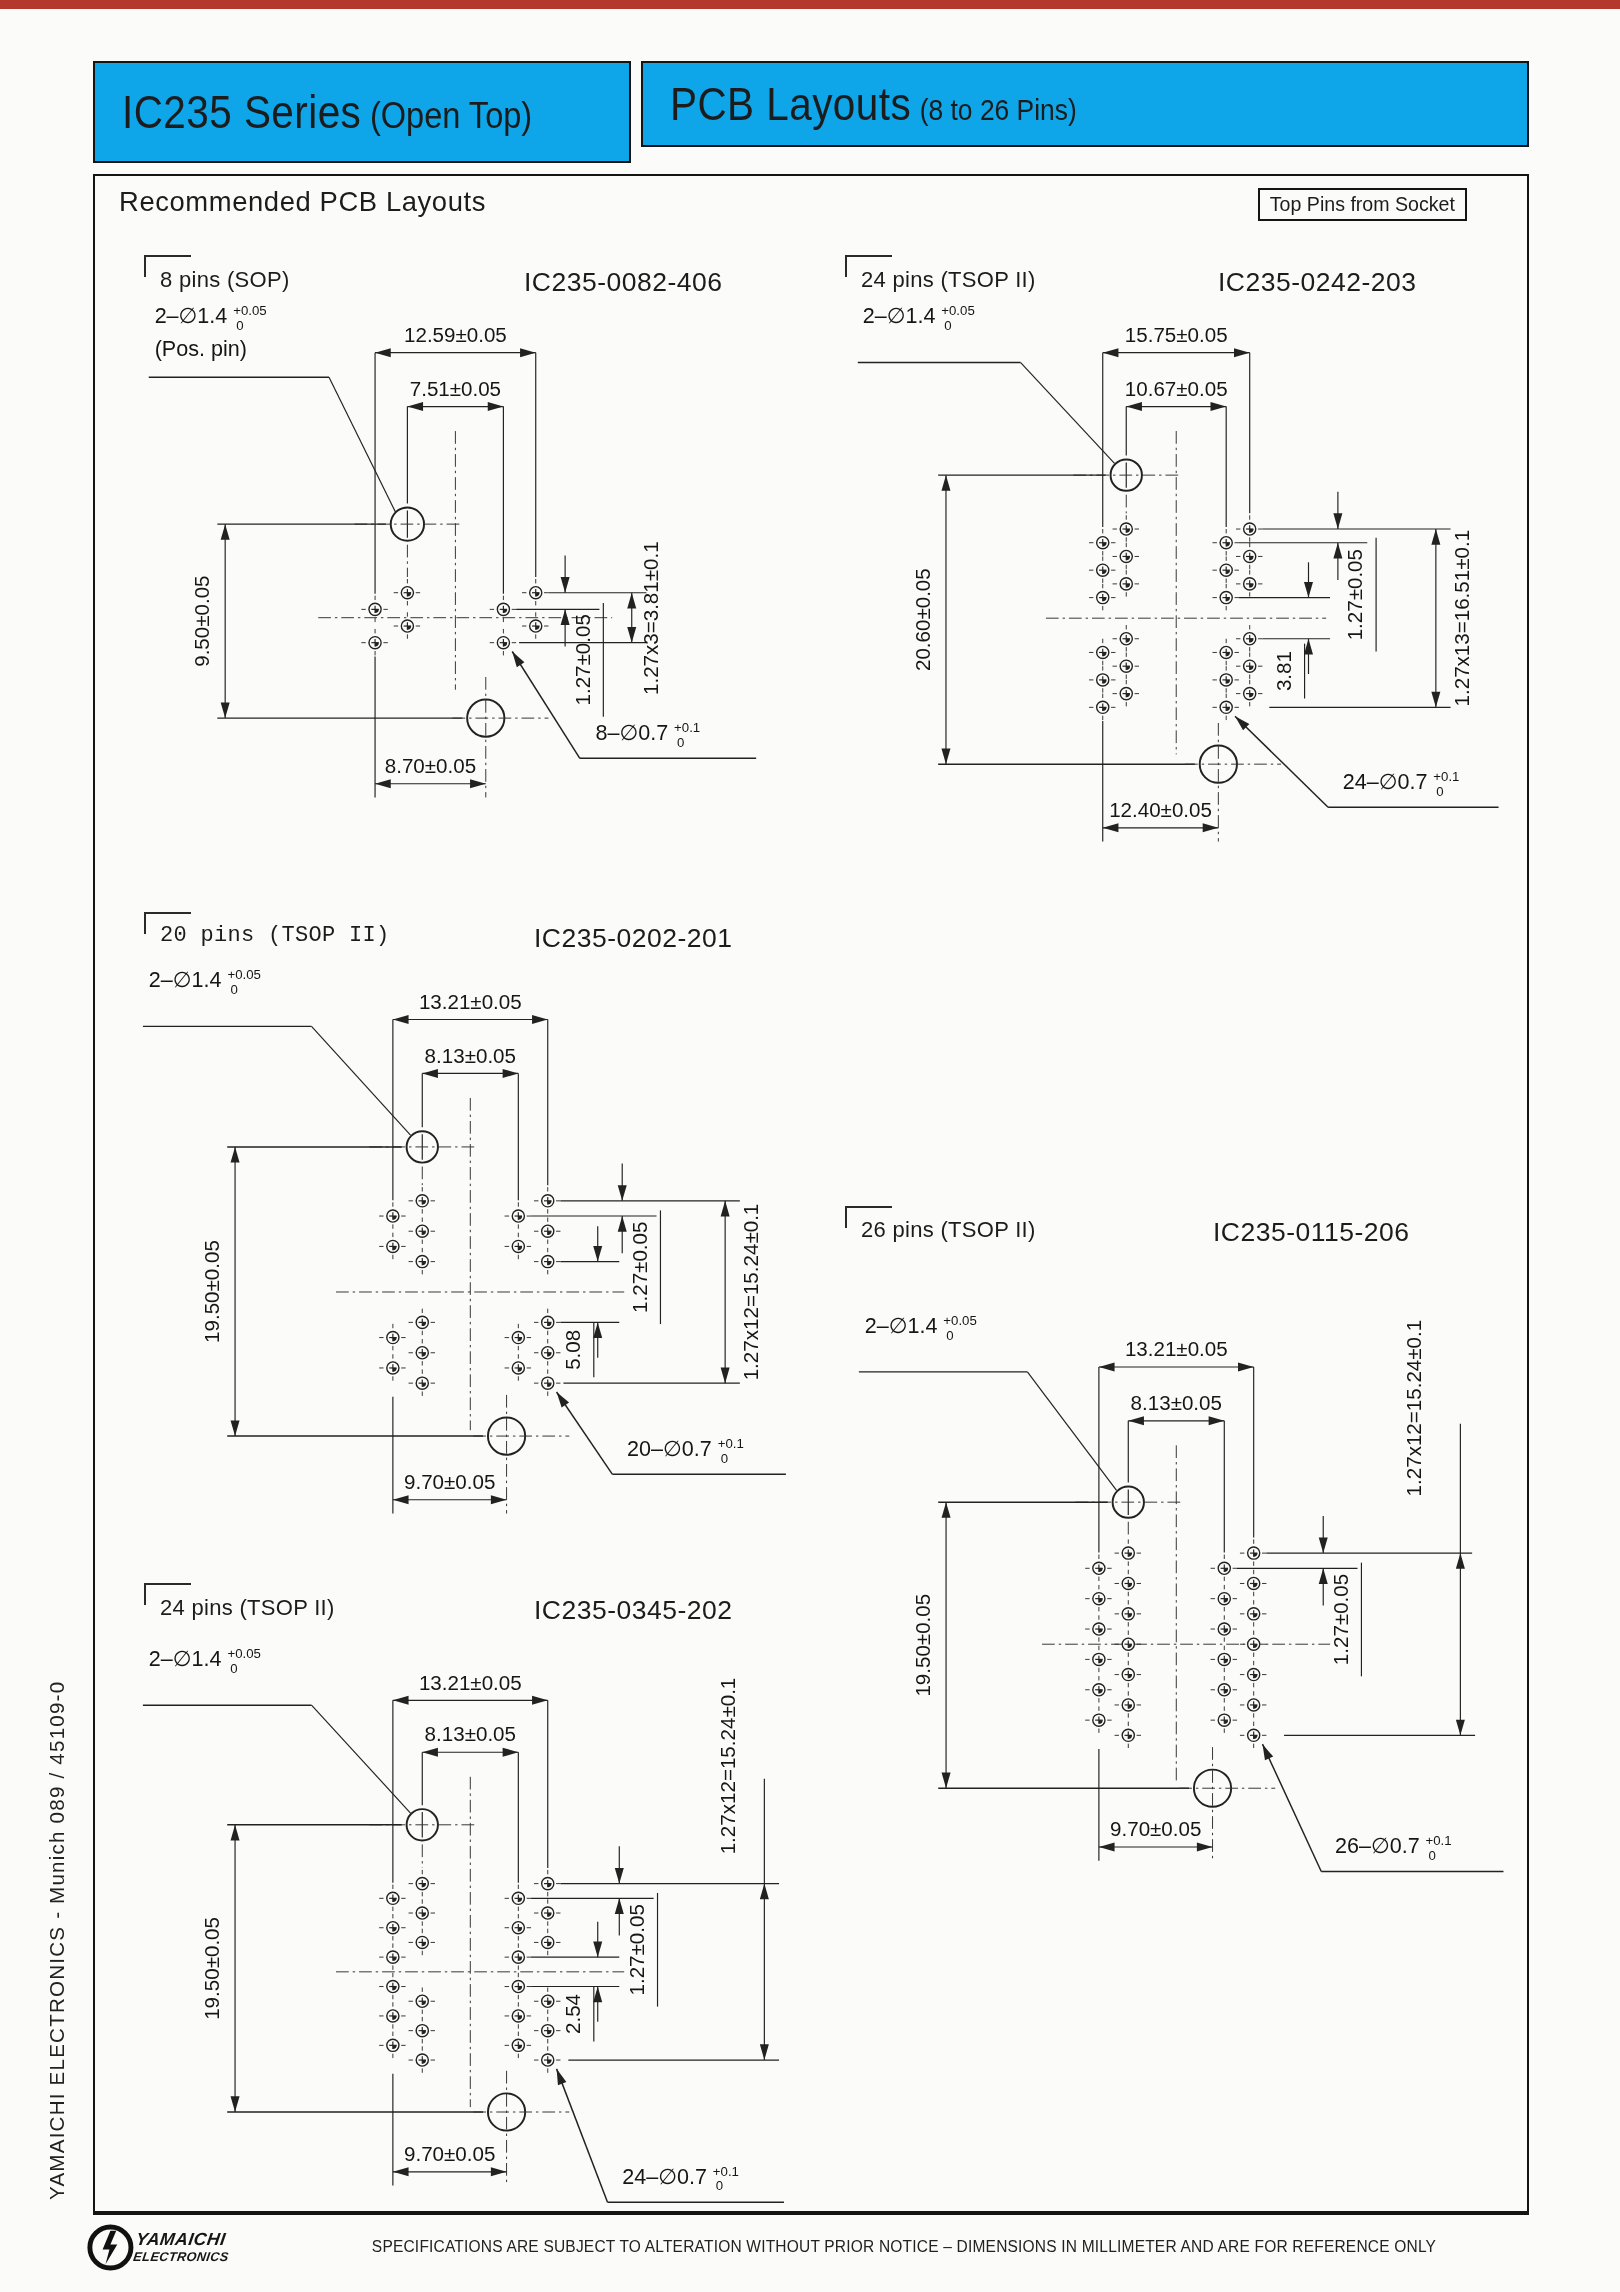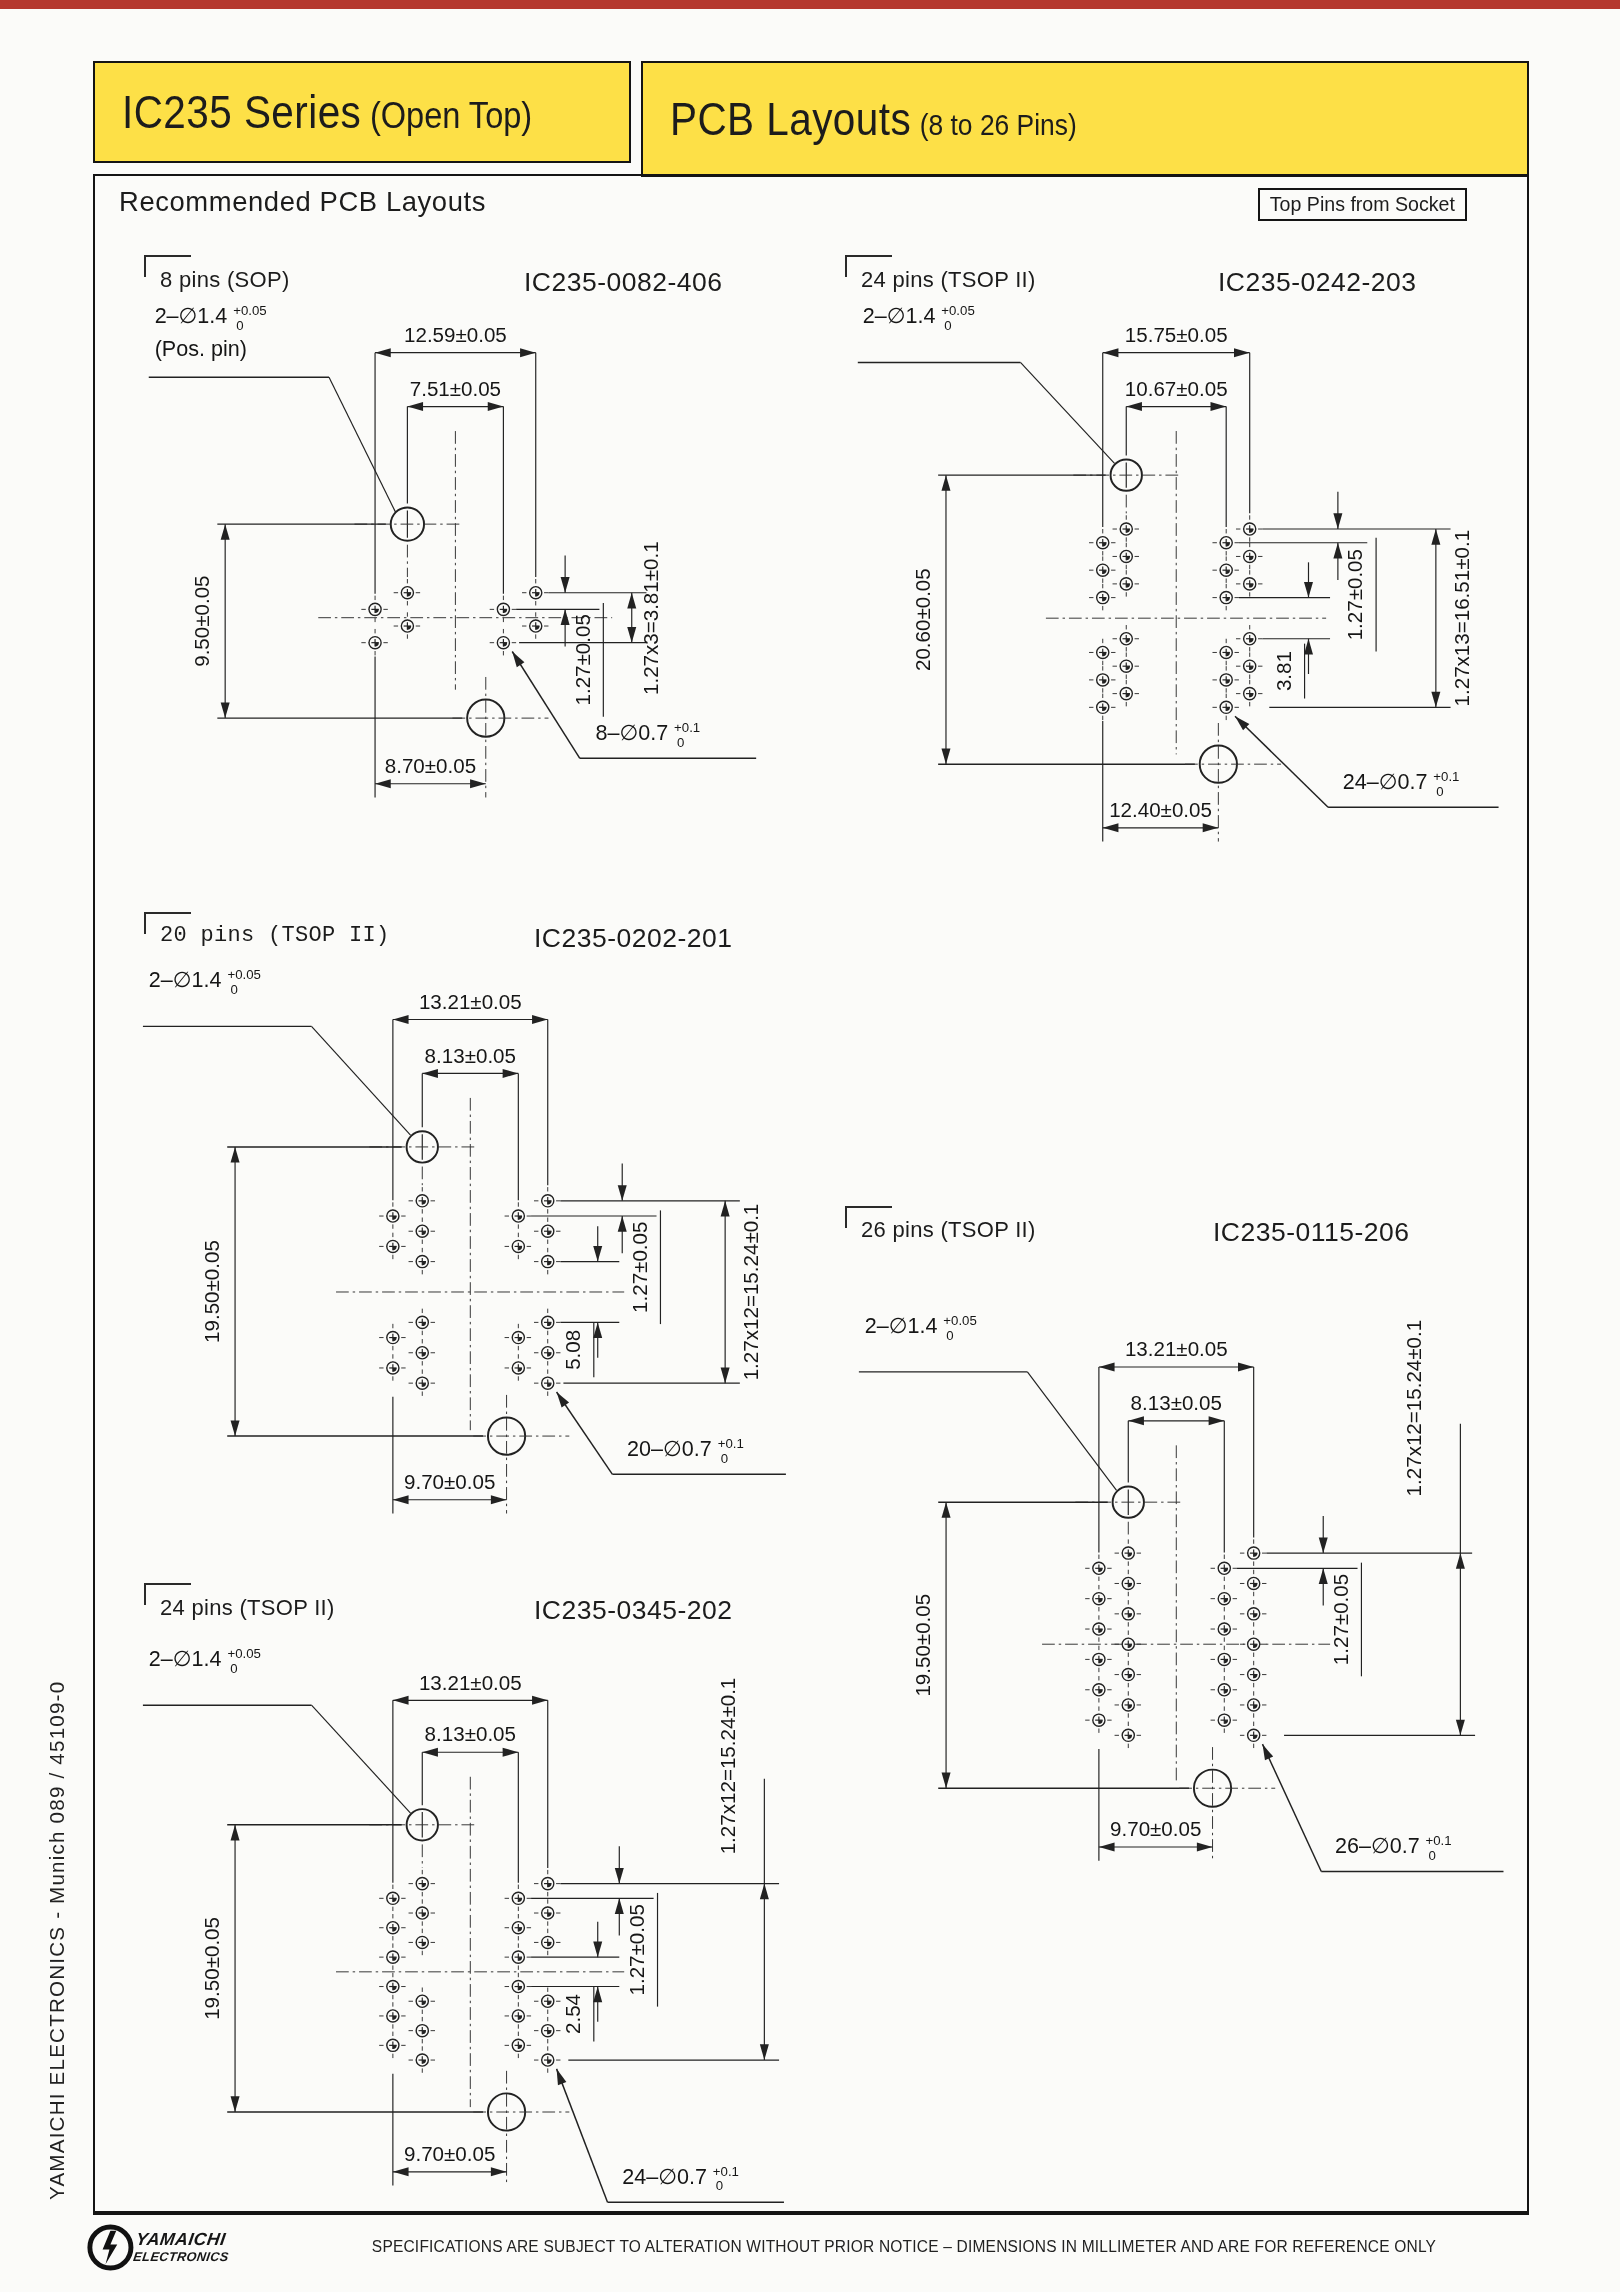--- a/index.html
+++ b/index.html
@@ -1,22 +1,22 @@
 <!DOCTYPE html>
 <html><head>
 <meta charset="utf-8">
 <style>
   html,body{margin:0;padding:0;background:#e8e8e8;}
   .page{position:relative;width:1620px;height:2293px;background:#fbfbf9;
         font-family:"Liberation Sans",sans-serif;color:#1c1c1c;overflow:hidden;}
   .topbar{position:absolute;left:0;top:0;width:100%;height:8.8px;background:#b5382f;}
   .hbox{position:absolute;border:2.9px solid #141414;display:flex;align-items:center;
-        padding-left:27.4px;box-sizing:border-box;background:#fde047;}
+        padding-left:27.4px;box-sizing:border-box;background:#0ea5e9;}
   .hbox1{left:93px;top:61px;width:538px;height:102px;}
-  .hbox2{left:641px;top:61px;width:888px;height:116px;}
+  .hbox2{left:641px;top:61px;width:888px;height:86px;}
   .htext{transform:scaleX(.88);transform-origin:left center;white-space:nowrap;}
   .htitle{font-size:46px;font-weight:500;letter-spacing:0.5px;}
   .hsub1{font-size:37px;font-weight:400;margin-left:9.8px;}
   .hsub2{font-size:30px;font-weight:400;margin-left:9.8px;}
   .frame{position:absolute;left:93px;top:174px;width:1436px;height:2041px;
          border:2px solid #141414;border-bottom-width:4.9px;box-sizing:border-box;}
   .section-title{position:absolute;left:119px;top:186px;font-size:27.4px;font-weight:400;letter-spacing:0.6px;}
   .viewbox{position:absolute;left:1258px;top:188px;border:2px solid #141414;
            font-size:19.6px;padding:2.9px 9.8px;white-space:nowrap;}
   .dtitle{position:absolute;font-size:22px;white-space:nowrap;letter-spacing:0.3px;}

